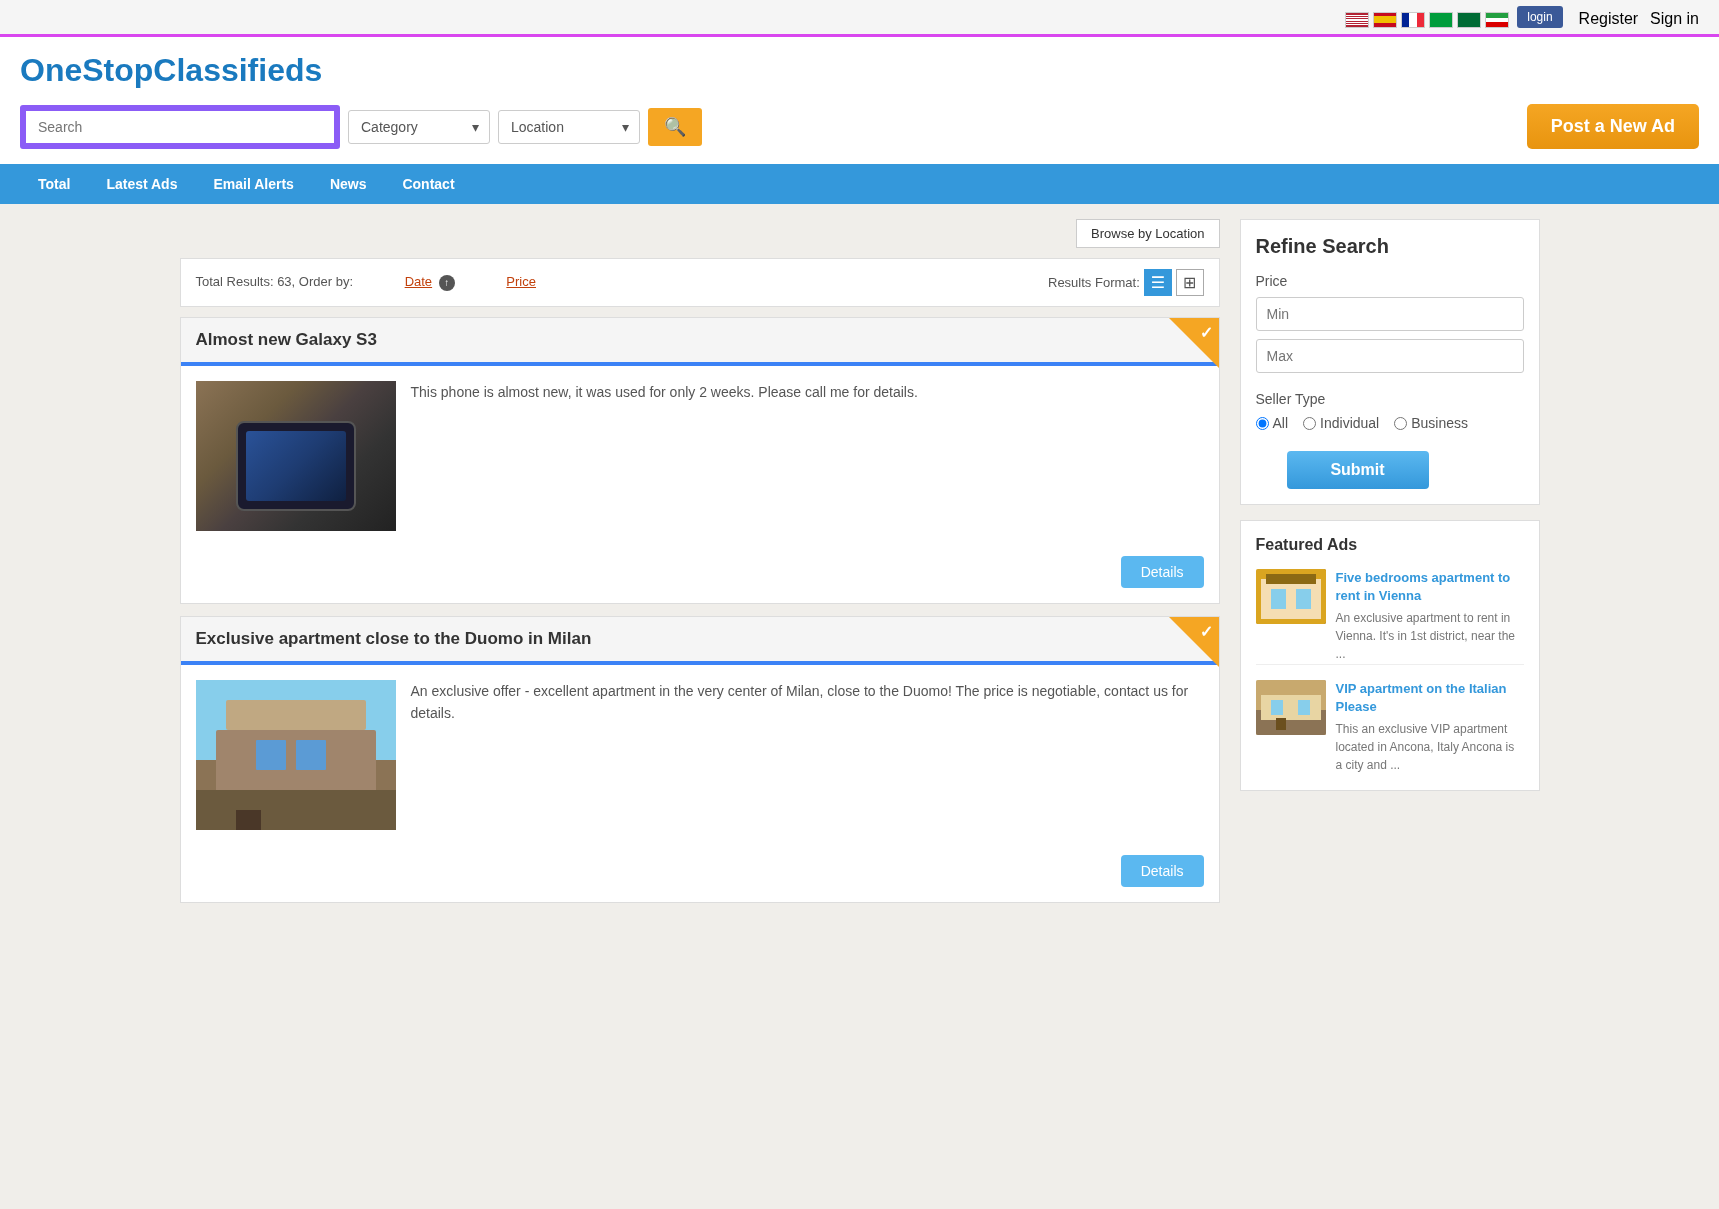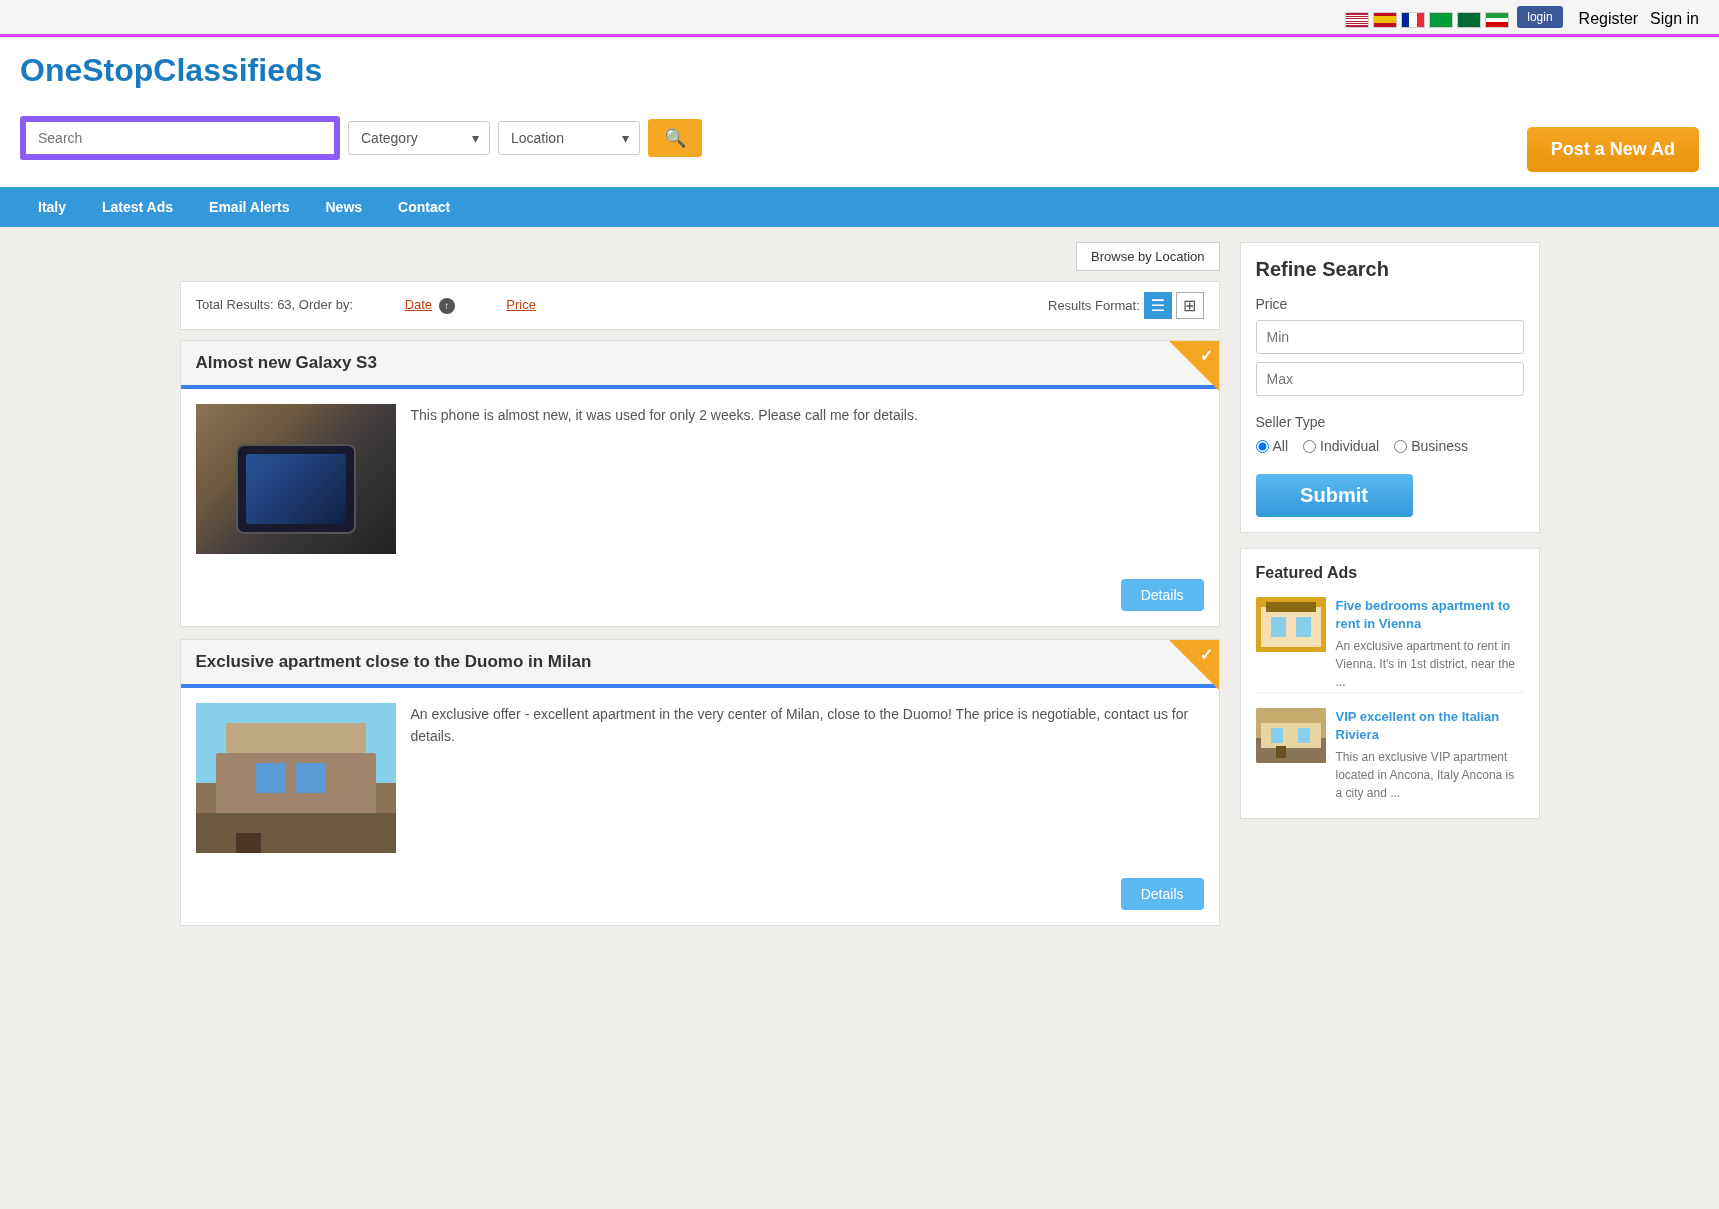--- a/index.html
+++ b/index.html
@@ -91,21 +91,20 @@
     .post-ad-btn {
       background: linear-gradient(to bottom, #f5a623, #e8940f);
       color: white;
       border: none;
       border-radius: 5px;
       padding: 12px 24px;
       font-size: 18px;
       font-weight: bold;
       cursor: pointer;
       margin-left: 20px;
-      margin-top: 23px;
     }
     .search-right { display: flex; align-items: center; margin-left: auto; }
 
     
     .nav-bar {
       background: #3498db;
       padding: 0 20px;
     }
     .nav-bar ul {
       list-style: none;
@@ -301,25 +300,26 @@
     .seller-type { margin: 10px 0; }
     .seller-type-label { font-size: 14px; color: #555; margin-bottom: 8px; }
     .radio-group { display: flex; gap: 15px; align-items: center; }
     .radio-group label { display: flex; align-items: center; gap: 4px; font-size: 14px; color: #555; cursor: pointer; justify-content: flex-end; }
     .submit-btn {
       background: linear-gradient(to bottom, #5bb8f0, #3498db);
       border: none;
       border-radius: 4px;
       padding: 10px 30px;
       color: white;
-      font-size: 20px;
+      font-size: 16px;
       font-weight: bold;
       cursor: pointer;
       margin-top: 10px;
-      width: 157px;
+      width: 142px;
+      margin-left: 31px;
     }
 
     .featured-ads { background: #fff; border: 1px solid #ddd; padding: 15px; }
     .featured-title { font-size: 16px; font-weight: bold; color: #333; margin-bottom: 15px; }
     .featured-item { display: flex; gap: 10px; margin-bottom: 15px; padding-bottom: 1px; border-bottom: 1px solid #eee; }
     .featured-item:last-child { border-bottom: none; margin-bottom: 0; }
     .featured-thumb {
       width: 70px;
       height: 55px;
       flex-shrink: 0;
@@ -380,21 +380,21 @@
     </button>
     <div class="search-right">
       <button class="post-ad-btn">Post a New Ad</button>
     </div>
   </div>
 </div>
 
 <nav class="nav-bar">
   <ul>
     <li>
-          <a href="#">Italy</a>
+          <a href="#">Total</a>
         </li>
     <li>
           <a href="#">Latest Ads</a>
         </li>
     <li>
           <a href="#">Email Alerts</a>
         </li>
     <li>
           <a href="#">News</a>
         </li>
@@ -518,21 +518,21 @@
           <svg width="70" height="55" viewBox="0 0 70 55">
             <rect width="70" height="55" fill="#c8a96e"></rect>
             <rect x="0" y="30" width="70" height="25" fill="#8B7355"></rect>
             <rect x="5" y="15" width="60" height="25" fill="#e8d5a3"></rect>
             <rect x="15" y="20" width="12" height="15" fill="#87CEEB"></rect>
             <rect x="42" y="20" width="12" height="15" fill="#87CEEB"></rect>
             <rect x="20" y="38" width="10" height="12" fill="#6b4f1e"></rect>
           </svg>
         </div>
         <div class="featured-content">
-          <a href="#" class="featured-link">VIP excellent on the Italian Riviera</a>
+          <a href="#" class="featured-link">VIP apartment on the Italian Please</a>
           <span class="featured-desc">This an exclusive VIP apartment located in Ancona, Italy Ancona is a city and ...</span>
         </div>
       </div>
 
     </div>
 
   </div>
 
 </div>
 

